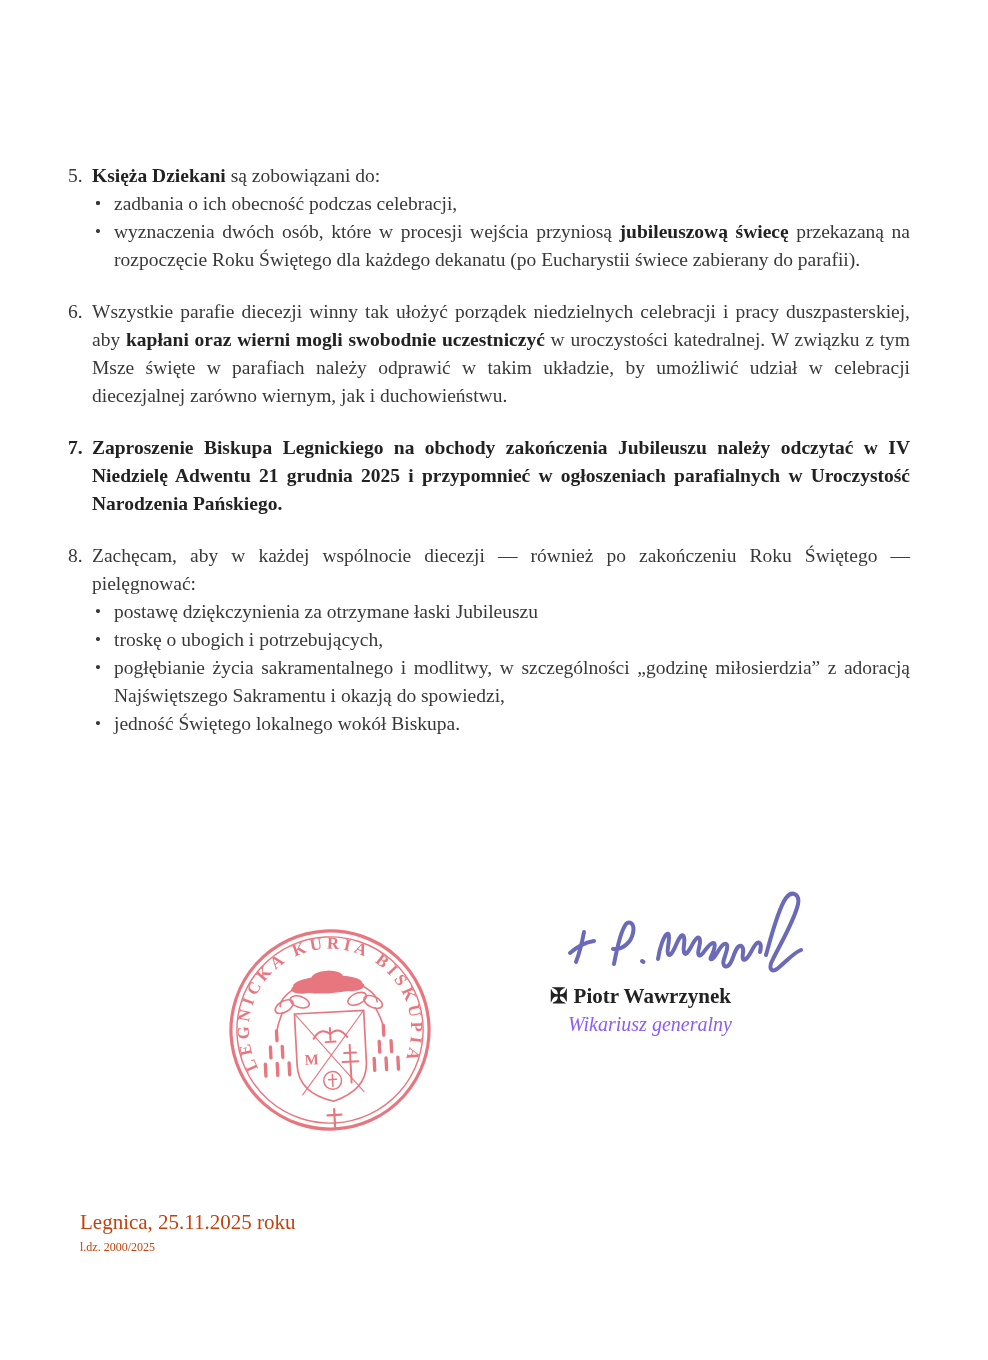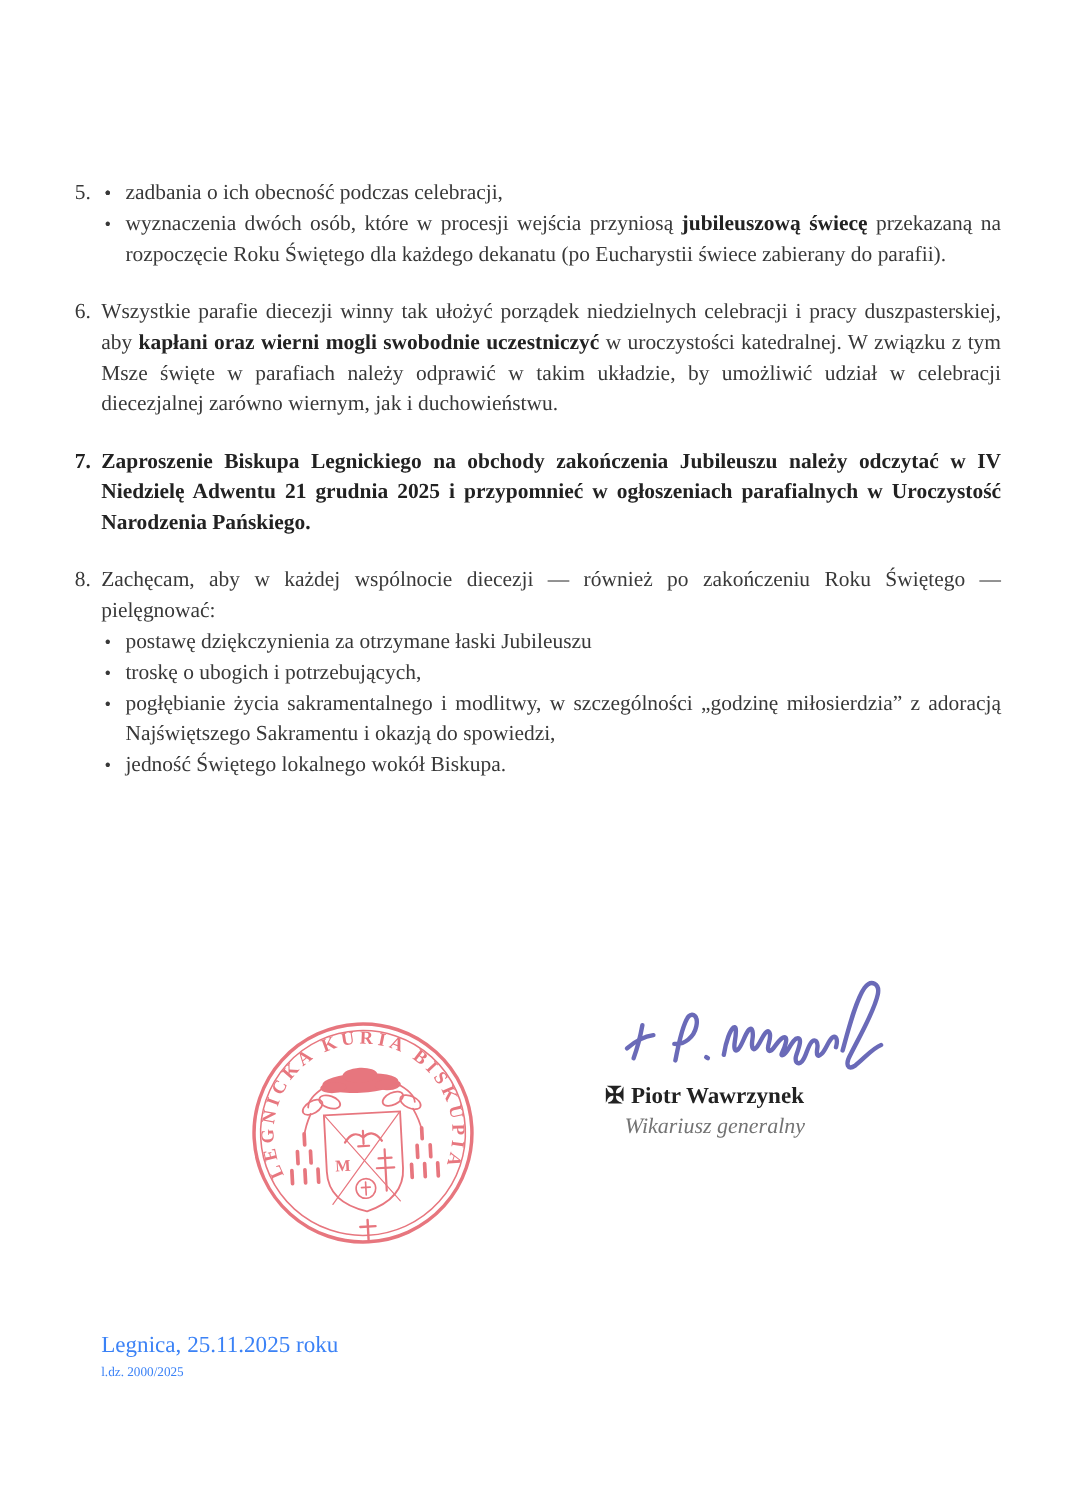--- a/index.html
+++ b/index.html
@@ -26,35 +26,36 @@
   .bold-item,.bold-item .item-num{font-weight:700;color:#222;}
   .closing{margin:22px 0 0 0;text-align:justify;}
   .stamp-wrap{
     position:absolute;left:226px;top:924px;width:208px;height:212px;
     transform:rotate(-3deg);
   }
   .sig-wrap{position:absolute;left:560px;top:891px;width:290px;height:108px;}
   .sig-block{position:absolute;left:550px;top:982px;font-size:21px;line-height:28px;color:#222;}
   .sig-name{font-weight:700;white-space:nowrap;}
   .sig-cross{font-weight:700;margin-right:6px;}
-  .sig-title{font-style:italic;font-weight:400;color:#737373;padding-left:18px;font-size:20px;}
-  .footer{position:absolute;left:92px;top:1208px;color:#3b82f6;}
+  .sig-title{font-style:italic;font-weight:400;color:#8b5cf6;padding-left:18px;font-size:20px;}
+  .footer{position:absolute;left:80px;top:1208px;color:#c2410c;}
   .footer-date{font-size:21px;line-height:28px;}
   .footer-ref{font-size:12px;line-height:22px;}
   svg text{font-family:"Liberation Serif","DejaVu Serif",serif;}
 </style>
 </head>
 <body>
 
 <div class="page">
 
   <div class="doc-body">
     <div id="items-root">
         <div class="item">
           <span class="item-num">5.</span>
+          <p class="item-lead"><span class="b">Księża Dziekani</span><span> są zobowiązani do:</span></p>
           <div class="bullets">
             <div class="bullet"><span class="marker">•</span></div>
             <div class="bullet"><span class="marker">•</span><span><span>zadbania o ich obecność podczas celebracji,</span></span></div>
             <div class="bullet"><span class="marker">•</span><span><span>wyznaczenia dwóch osób, które w procesji wejścia przyniosą </span><span class="b">jubileuszową świecę</span><span> przekazaną na rozpoczęcie Roku Świętego dla każdego dekanatu (po Eucharystii świece zabierany do parafii).</span></span></div>
           </div>
         </div>
         <div class="item">
           <span class="item-num">6.</span>
           <p class="item-lead"><span>Wszystkie parafie diecezji winny tak ułożyć porządek niedzielnych celebracji i pracy duszpasterskiej, aby </span><span class="b">kapłani oraz wierni mogli swobodnie uczestniczyć</span><span> w uroczystości katedralnej. W związku z tym Msze święte w parafiach należy odprawić w takim układzie, by umożliwić udział w celebracji diecezjalnej zarówno wiernym, jak i duchowieństwu.</span></p>
         </div>

